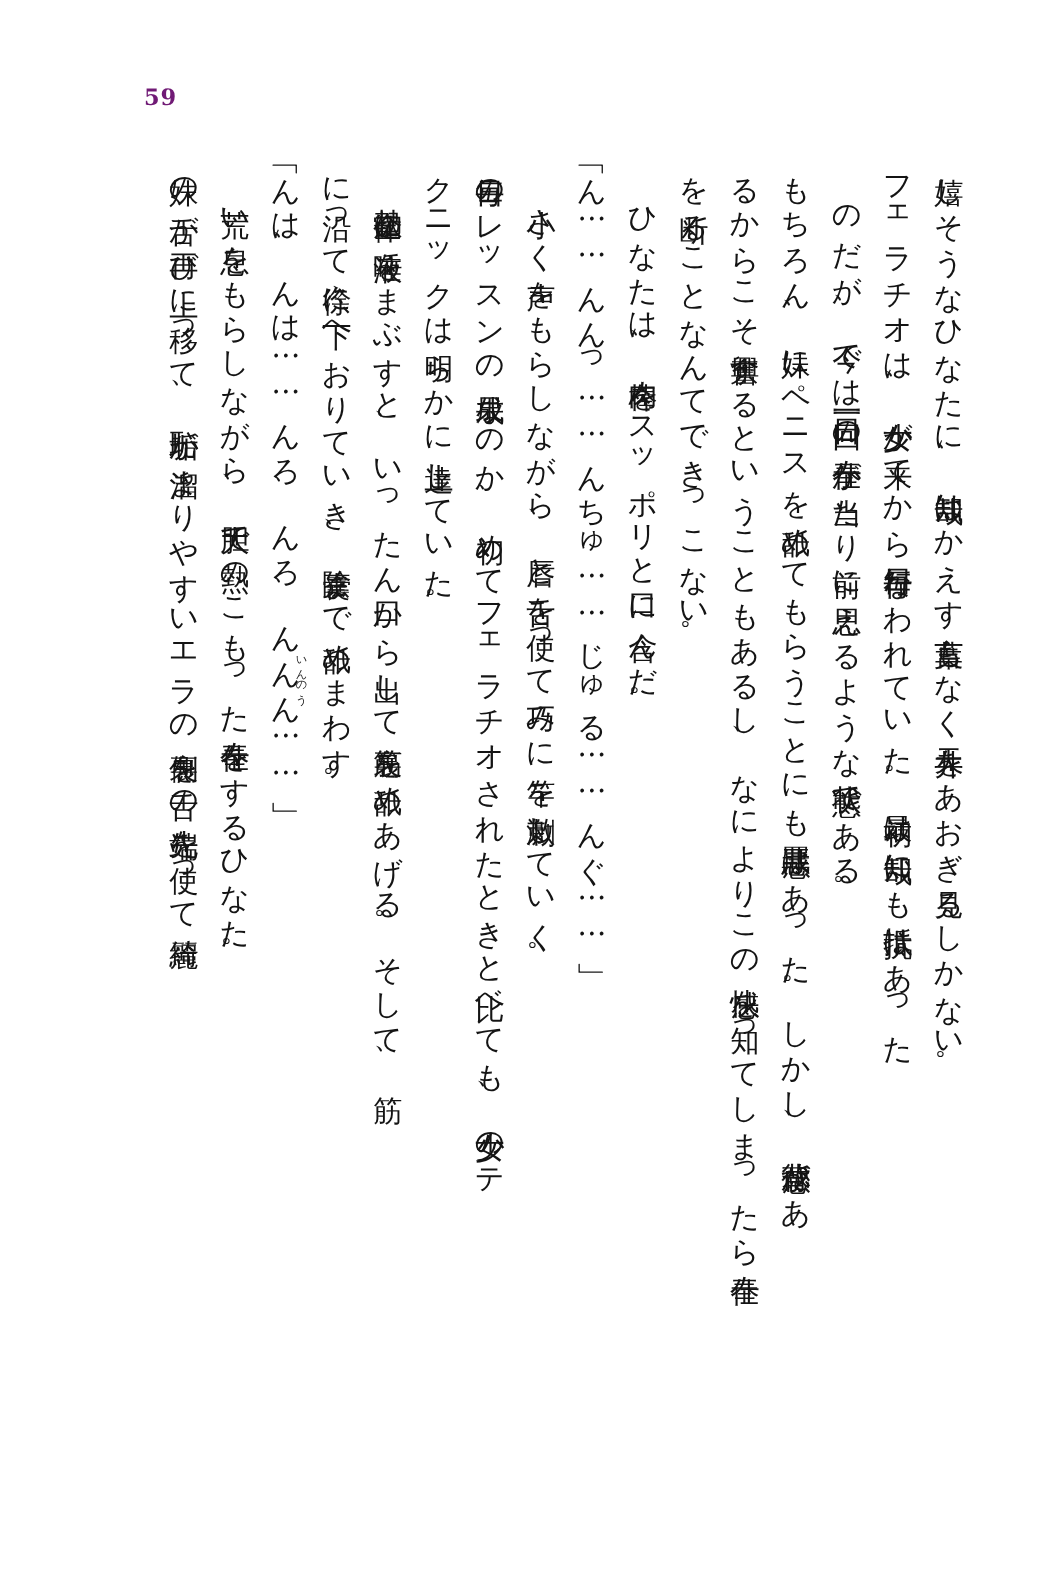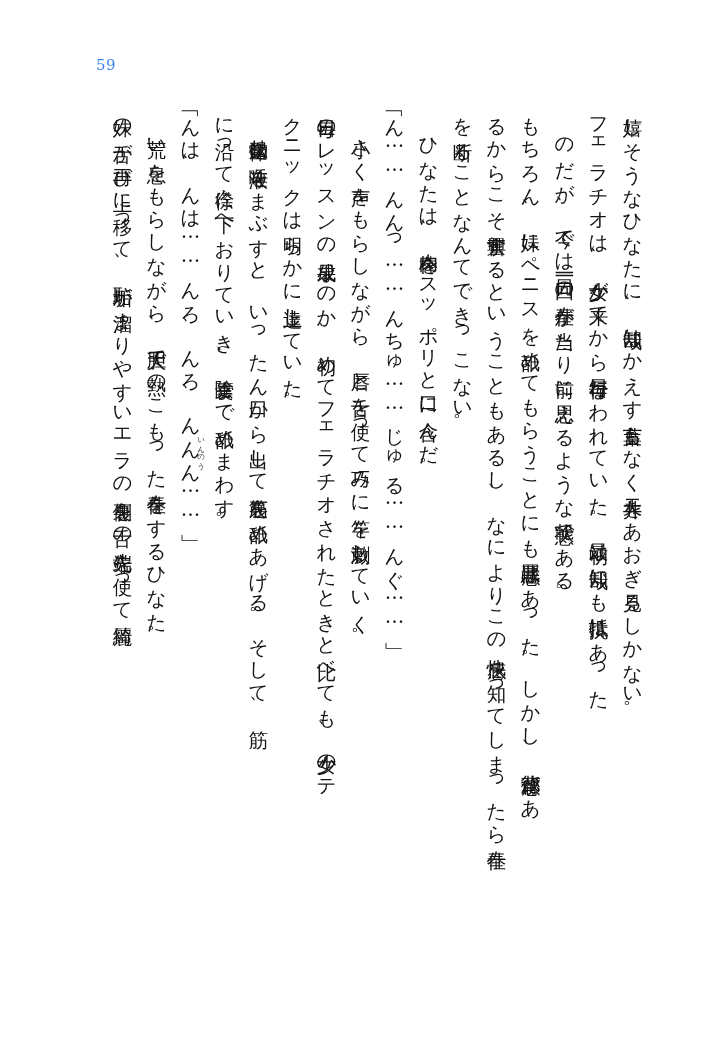--- a/index.html
+++ b/index.html
@@ -15,22 +15,23 @@
     overflow: hidden;
     font-family: "DejaVu Serif", "Liberation Serif", serif;
     color: #111111;
   }
   .page-number {
     position: absolute;
     top: 56px;
     left: 96px;
     font-size: 15px;
     letter-spacing: 0.5px;
-    color: #3b82f6;
+    color: #701a75;
     font-family: "DejaVu Serif", "Liberation Serif", serif;
+    font-weight: bold;
   }
   .text-block {
     position: absolute;
     top: 104px;
     right: 66px;
     left: 60px;
     height: 880px;
     display: flex;
     flex-direction: row-reverse;
     justify-content: flex-start;

